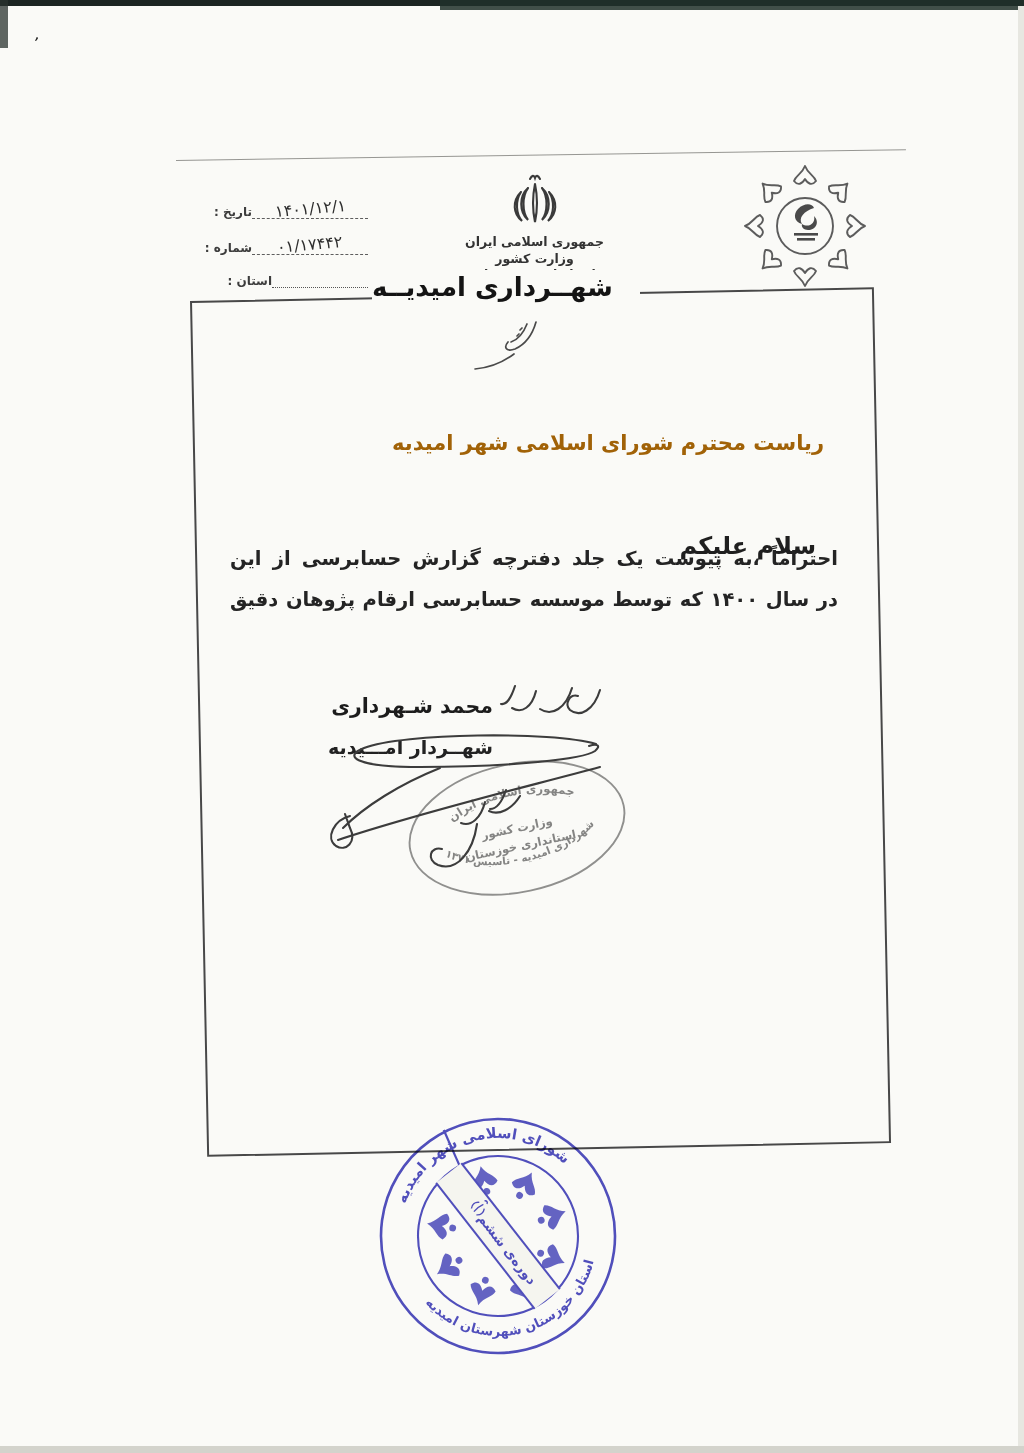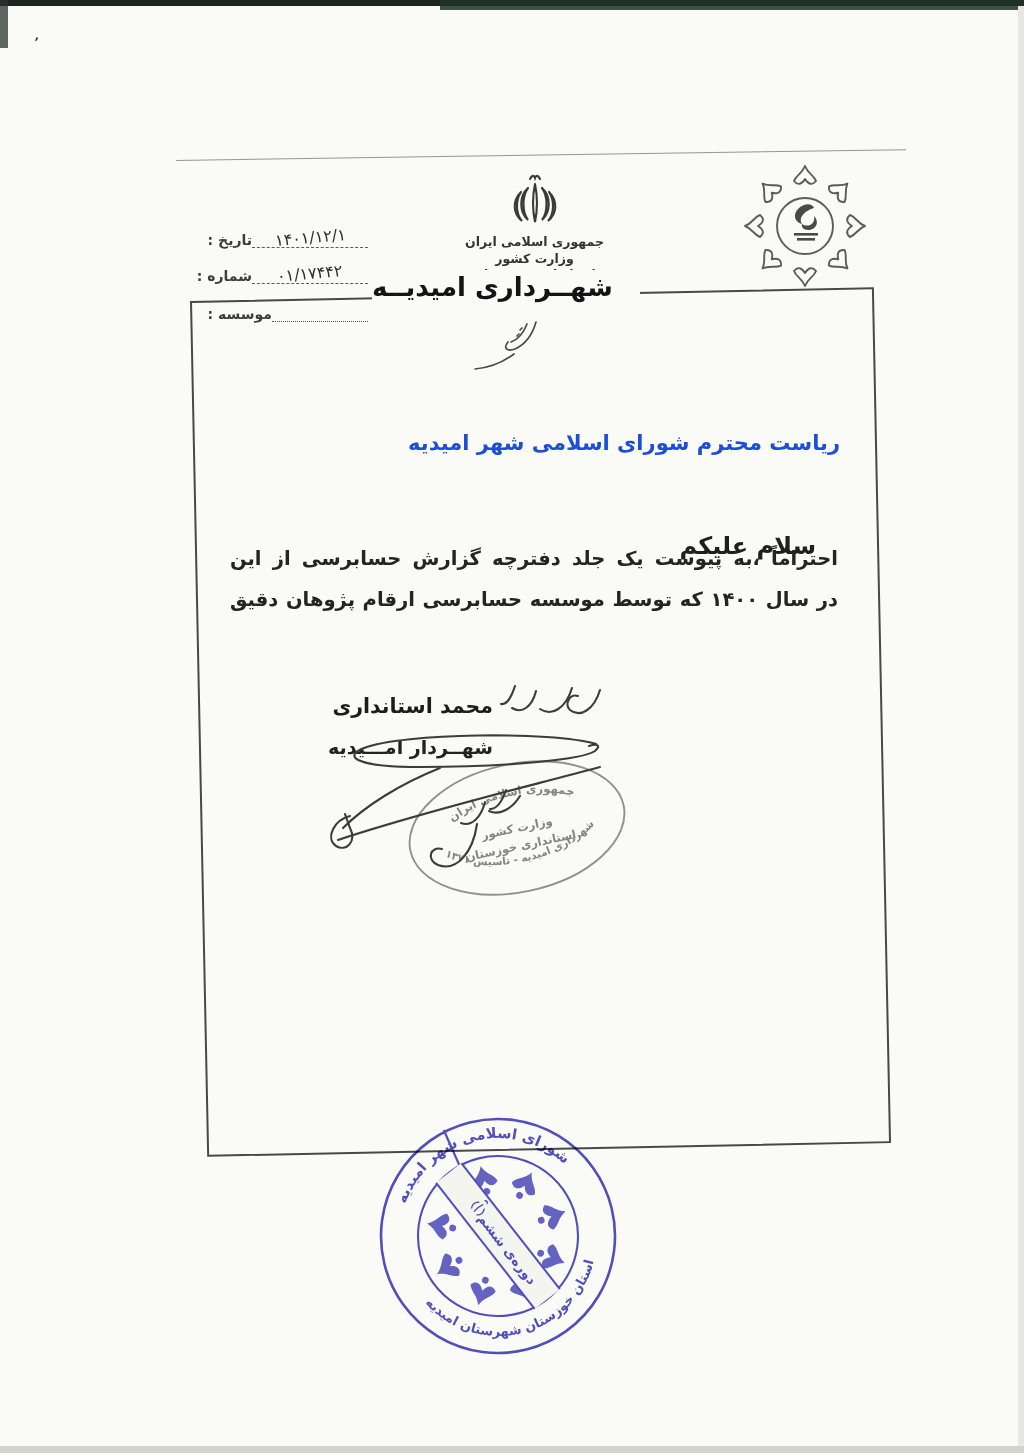--- a/index.html
+++ b/index.html
@@ -15,35 +15,35 @@
   .edge-top2{left:440px;top:0;width:584px;height:10px;background:#20302a;opacity:.85;}
   .edge-left{left:0;top:0;width:8px;height:48px;background:#2a332f;opacity:.75;}
   .edge-right{right:0;top:6px;width:6px;height:1447px;background:#e7e7e1;}
   .edge-bottom{left:0;top:1446px;width:1024px;height:7px;background:#d3d3cc;}
   .stray-mark{left:33px;top:34px;font-size:16px;color:#222;transform:rotate(12deg);}
   .faint-line{left:176px;top:160px;width:730px;border-top:1.6px solid #848480;opacity:.85;
     transform:rotate(-0.85deg);transform-origin:left center;}
   
   .lh-left{left:178px;top:186px;width:190px;direction:rtl;}
   .lh-row{position:absolute;right:0;white-space:nowrap;direction:rtl;display:flex;align-items:flex-end;}
-  .lh-label{font-size:14px;font-weight:600;color:#3d3d3d;letter-spacing:.2px;margin-top:32px;}
+  .lh-label{font-size:12px;font-weight:600;color:#3d3d3d;letter-spacing:.2px;}
   .lh-value{font-size:16px;color:#2e2e2e;display:inline-block;min-width:108px;text-align:center;
     border-bottom:1.6px dashed #5d5d5d;padding:0 4px 0 4px;line-height:18px;}
   .hand{transform:rotate(-5deg);display:inline-block;letter-spacing:1px;}
   .lh-dotline{display:inline-block;width:96px;border-bottom:1.8px dotted #555;height:12px;}
   
   .lh-center{left:442px;top:170px;width:185px;text-align:center;}
   .gov-line{font-size:12.5px;font-weight:700;color:#333;line-height:16.5px;direction:rtl;}
   
   .doc-title{left:372px;top:270px;width:268px;text-align:left;font-size:26px;font-weight:700;
     color:#141414;background:#fafaf7;z-index:4;direction:rtl;letter-spacing:0px;line-height:34px;}
   .frame{left:190px;top:301px;width:680px;height:852px;border:2.6px solid #484848;
     transform:rotate(-1.15deg);transform-origin:0 0;z-index:1;}
   
-  .recipient{right:184px;top:431px;font-size:21px;font-weight:700;color:#1d4ed8;direction:rtl;z-index:2;}
+  .recipient{right:200px;top:431px;font-size:21px;font-weight:700;color:#a16207;direction:rtl;z-index:2;}
   .salutation{right:208px;top:497px;font-size:24px;font-weight:700;color:#1f1f1f;direction:rtl;z-index:2;margin-top:35px;}
   .paragraph{right:186px;top:539px;width:608px;direction:rtl;z-index:2;
     font-size:19.5px;font-weight:600;color:#242424;}
   .p-line{line-height:40.5px;white-space:nowrap;}
   .p-just{text-align:justify;text-align-last:justify;white-space:normal;height:40.5px;overflow:hidden;}
   .p-last{text-align:right;}
   .signer-name{right:531px;top:694px;font-size:20.5px;font-weight:700;color:#1c1c1c;direction:rtl;z-index:2;}
   .signer-title{right:531px;top:736px;font-size:19px;font-weight:700;color:#222;direction:rtl;z-index:2;letter-spacing:.5px;}
   .besmele{left:468px;top:316px;z-index:2;}
   .sig-overlay{left:280px;top:660px;z-index:5;}
@@ -70,21 +70,21 @@
     <div class="lh-row" style="top:14px;">
       <span class="lh-value"><span class="hand">۱۴۰۱/۱۲/۱</span></span>
       <span class="lh-label">تاریخ :</span>
     </div>
     <div class="lh-row" style="top:50px;">
       <span class="lh-value"><span class="hand">۰۱/۱۷۴۴۲</span></span>
       <span class="lh-label">شماره :</span>
     </div>
     <div class="lh-row" style="top:88px;">
       <span class="lh-dotline"></span>
-      <span class="lh-label">موسسه :</span>
+      <span class="lh-label">استان :</span>
     </div>
   </div>
 
   <div class="abs lh-center">
     <svg width="52" height="60" viewBox="0 0 52 60">
       <g fill="none" stroke="#3a3a3a" stroke-width="2.1" stroke-linecap="round">
         <path d="M21,9 c2,-4 4,-4 5,-1 c1,-3 3,-3 5,1"></path>
         <path d="M26,14 C23.5,26 23.5,40 26,52 C28.5,40 28.5,26 26,14"></path>
         <path d="M19,18 C10,26 10,42 19,50 C13,42 13,26 19,18"></path>
         <path d="M33,18 C42,26 42,42 33,50 C39,42 39,26 33,18"></path>
@@ -134,21 +134,21 @@
     </g>
   </svg>
 
   <div class="abs recipient">ریاست محترم شورای اسلامی شهر امیدیه</div>
   <div class="abs salutation">سلام علیکم</div>
   <div class="abs paragraph">
     <div class="p-line p-just">احتراماً ،به پیوست یک جلد دفترچه گزارش حسابرسی از این شـهرداری</div>
     <div class="p-line p-just">در سال ۱۴۰۰ که توسط موسسه حسابرسی ارقام پژوهان دقیق انجام گرفته</div>
   </div>
 
-  <div class="abs signer-name">محمد استانداری</div>
+  <div class="abs signer-name">محمد شـهرداری</div>
   <div class="abs signer-title">شهــردار امـــیدیه</div>
 
   <svg class="abs oval-stamp" viewBox="0 0 228 140">
     <defs>
       <path id="ov-top" d="M 20,82 A 96,56 0 0 1 208,82" fill="none"></path>
       <path id="ov-bot" d="M 18,58 A 98,58 0 0 0 210,58" fill="none"></path>
     </defs>
     <ellipse cx="114" cy="70" rx="109" ry="64" fill="none" stroke="#8a8a8a" stroke-width="1.9"></ellipse>
     <text font-size="11.5" fill="#7d7d7d" font-weight="600" direction="rtl">
       <textPath href="#ov-top" startOffset="50%" text-anchor="middle">جمهوری اسلامی ایران</textPath>

